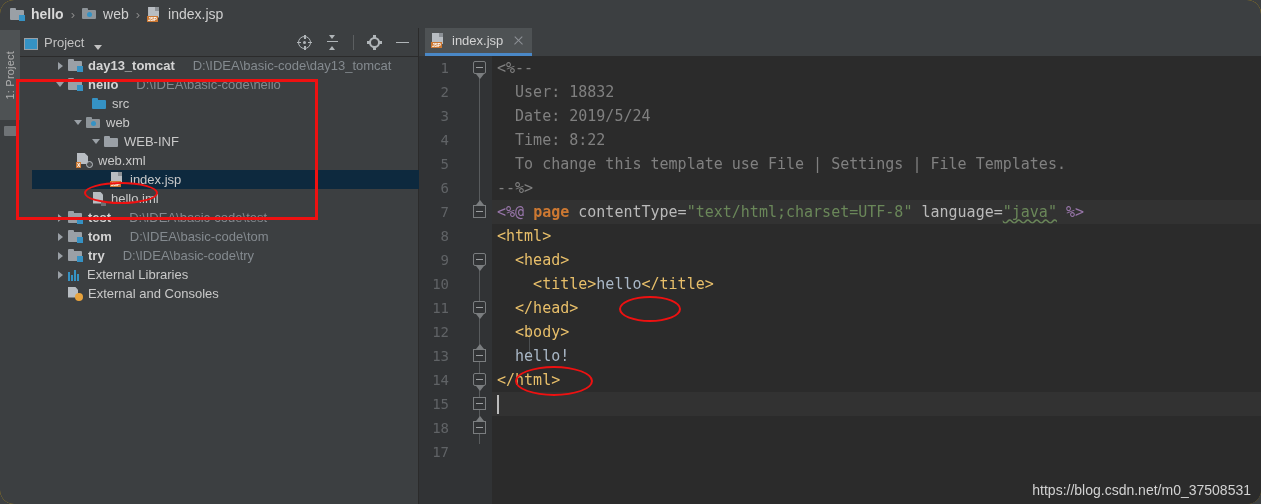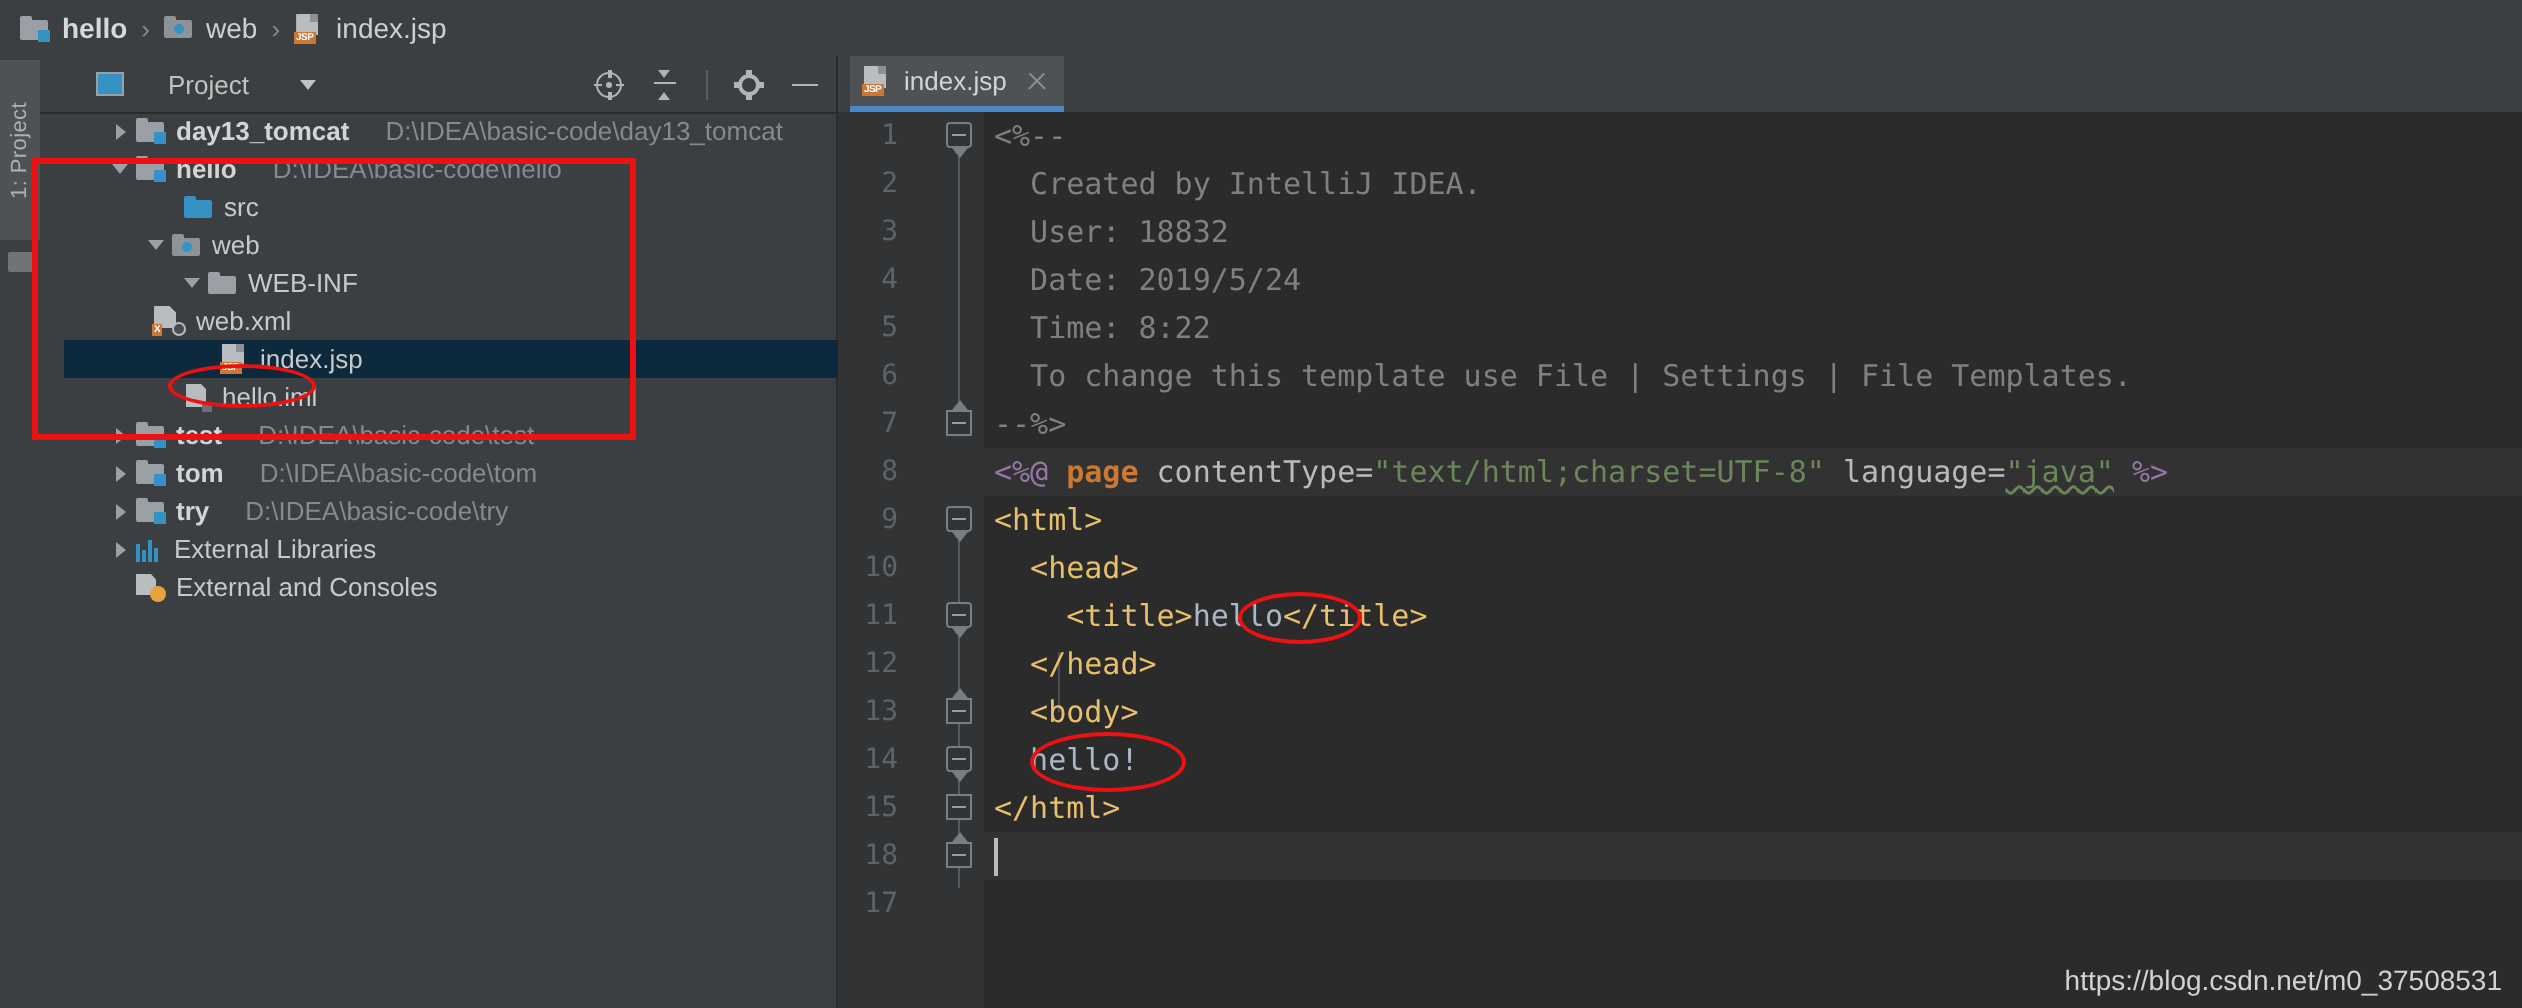--- a/index.html
+++ b/index.html
@@ -9,20 +9,21 @@
   }
   #app {
     position: relative;
     width: 1261px;
     height: 504px;
     overflow: hidden;
     background: #eab308;
     color: #bbbbbb;
     font-size: 13px;
     user-select: none;
+    border-radius: 14px;
   }
 
   
   .breadcrumb-bar {
     position: absolute; left: 0; top: 0;
     width: 1261px; height: 28px;
     background: #3c3f41;
     display: flex; align-items: center;
     padding-left: 10px;
     box-sizing: border-box;
@@ -166,22 +167,22 @@
     width: 398px; height: 476px;
     background: #3c3f41;
     border-right: 1px solid #2b2b2b;
   }
   .panel-header {
     position:absolute; left:0; top:0; width:398px; height:28px;
     display:flex; align-items:center;
     border-bottom: 1px solid #2b2b2b;
   }
   .panel-title {
-    display:flex; align-items:center; gap:22px;
-    margin-left: 28px;
+    display:flex; align-items:flex-end; gap:6px;
+    margin-left: 4px;
     font-size: 13px; color: #c2c2c2;
   }
   .panel-title-icon {
     width: 14px; height: 12px;
     border: 1.5px solid #9aa0a6; box-sizing: border-box;
     background: #3592c4;
   }
   .caret-down {
     width:0;height:0;border-left:4px solid transparent;border-right:4px solid transparent;
     border-top:5px solid #c2c2c2; margin-left:4px;
@@ -647,21 +648,20 @@
         <div class="fold-tip-down" style="top:330px;"></div>
         <div class="fold-box" style="top:341px;">
             <span class="minus"></span>
           </div>
       </div>
 
       <div class="indent-guide" style="left:110px; top:270px; height:30px;"></div>
 
       <div class="code-lines">
         <div class="cl"><span class="c-comment">&lt;%--</span></div>
-        <div class="cl"><span class="c-comment">  Created by IntelliJ IDEA.</span></div>
         <div class="cl"><span class="c-comment">  User: 18832</span></div>
         <div class="cl"><span class="c-comment">  Date: 2019/5/24</span></div>
         <div class="cl"><span class="c-comment">  Time: 8:22</span></div>
         <div class="cl"><span class="c-comment">  To change this template use File | Settings | File Templates.</span></div>
         <div class="cl"><span class="c-comment">--%&gt;</span></div>
 
         <div class="cl hl"><span><span class="c-jsp-delim">&lt;%@</span> <span class="c-kw">page</span> <span class="c-attr">contentType=</span><span class="c-str">"text/html;charset=UTF-8"</span> <span class="c-attr">language=</span><span class="c-str squiggle">"java"</span> <span class="c-jsp-delim">%&gt;</span></span></div>
 
         <div class="cl"><span class="c-tag">&lt;html&gt;</span></div>
         <div class="cl"><span class="c-tag">  &lt;head&gt;</span></div>

